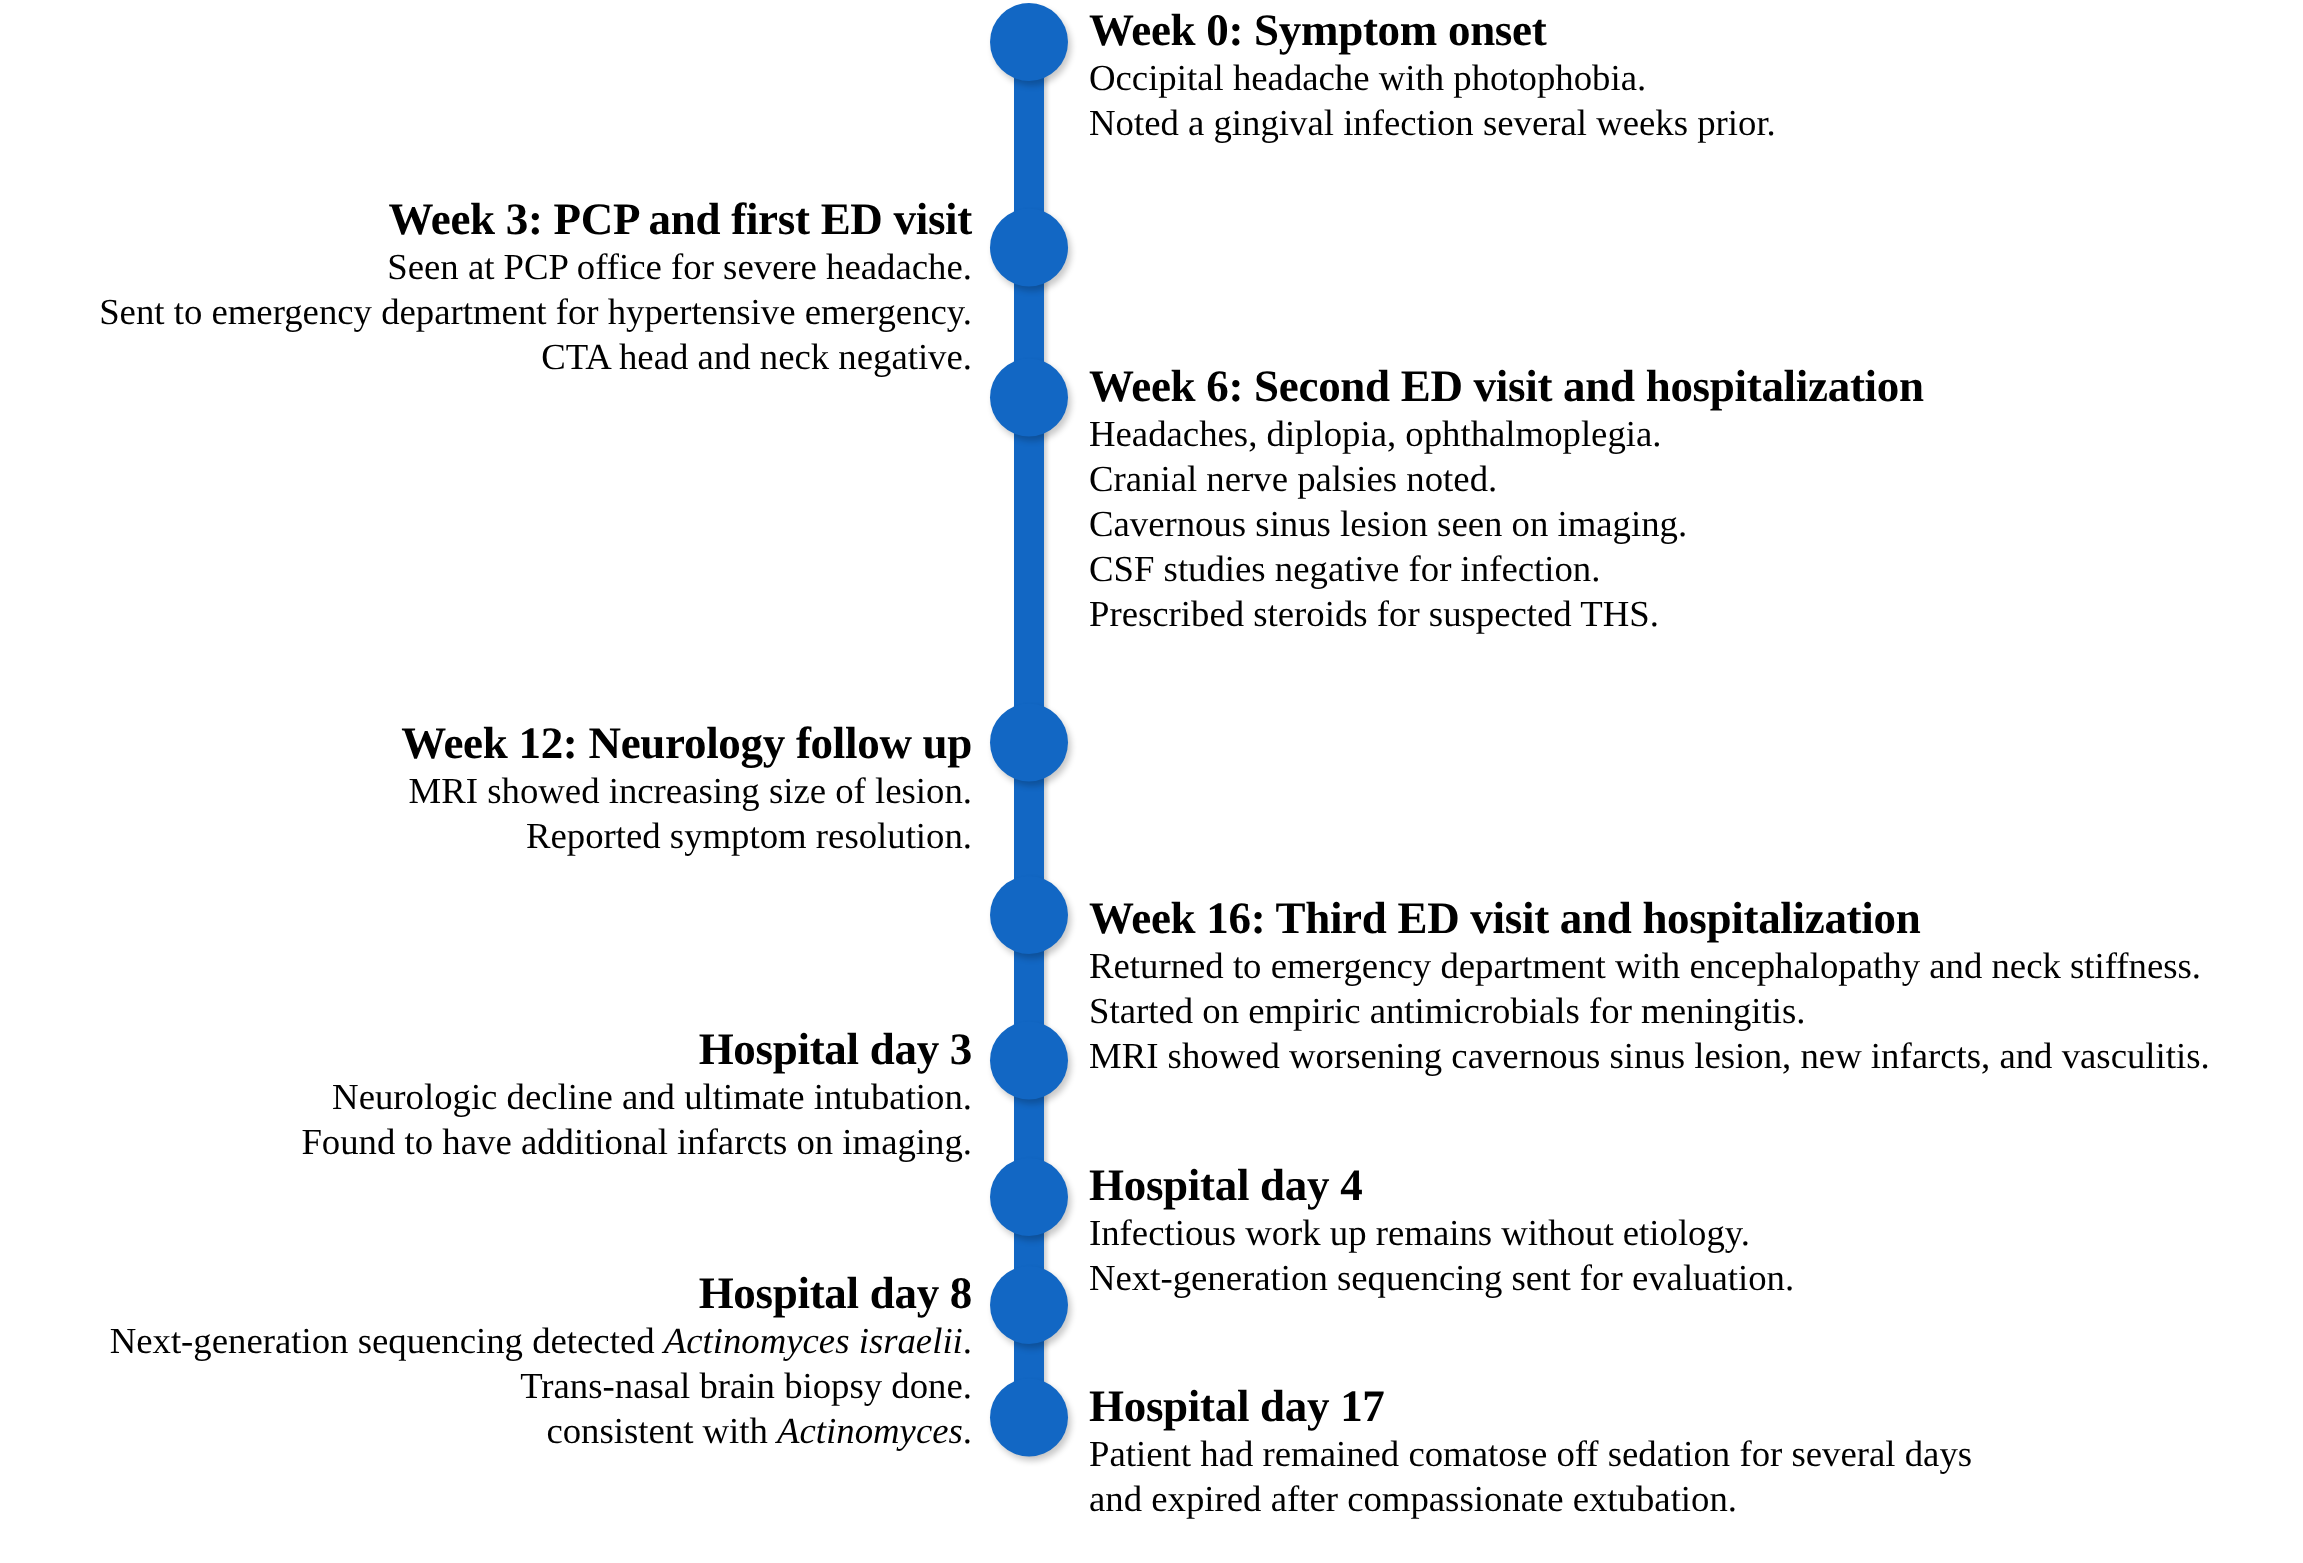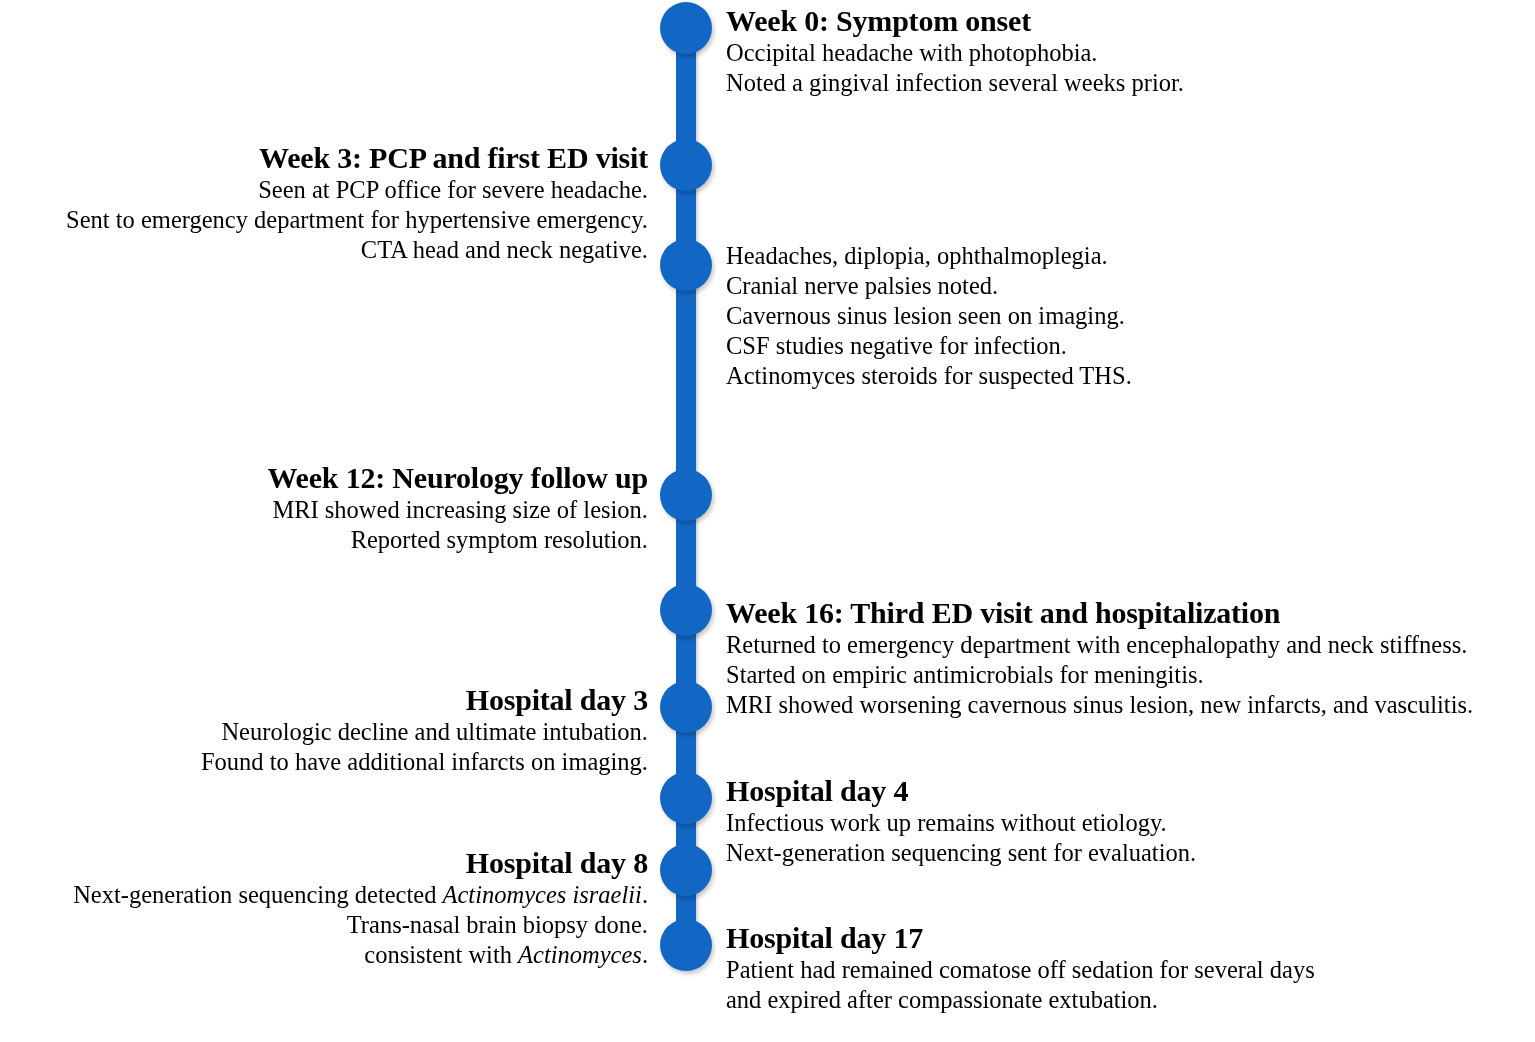--- a/index.html
+++ b/index.html
@@ -95,38 +95,39 @@
     </div>
 
   <div id="events-layer">
       <div class="event right" style="top: 4px;">
         <div class="ev-title">Week 0: Symptom onset</div>
         <div class="ev-lines">
           <div>Occipital headache with photophobia.</div>
           <div>Noted a gingival infection several weeks prior.</div>
         </div>
       </div>
-      <div class="event left" style="top: 141px;">
+      <div class="event left" style="top: 130px;">
         <div class="ev-title">Week 3: PCP and first ED visit</div>
         <div class="ev-lines">
           <div>Seen at PCP office for severe headache.</div>
           <div>Sent to emergency department for hypertensive emergency.</div>
           <div>CTA head and neck negative.</div>
         </div>
       </div>
       <div class="event right" style="top: 241px;">
+        <div class="ev-title">Week 6: Second ED visit and hospitalization</div>
         <div class="ev-lines">
           <div>Headaches, diplopia, ophthalmoplegia.</div>
           <div>Cranial nerve palsies noted.</div>
           <div>Cavernous sinus lesion seen on imaging.</div>
           <div>CSF studies negative for infection.</div>
-          <div>Actinomyces steroids for suspected THS.</div>
+          <div>Prescribed steroids for suspected THS.</div>
         </div>
       </div>
-      <div class="event left" style="top: 461px;">
+      <div class="event left" style="top: 479px;">
         <div class="ev-title">Week 12: Neurology follow up</div>
         <div class="ev-lines">
           <div>MRI showed increasing size of lesion.</div>
           <div>Reported symptom resolution.</div>
         </div>
       </div>
       <div class="event right" style="top: 586px; margin-top: 10px;">
         <div class="ev-title">Week 16: Third ED visit and hospitalization</div>
         <div class="ev-lines">
           <div>Returned to emergency department with encephalopathy and neck stiffness.</div>

